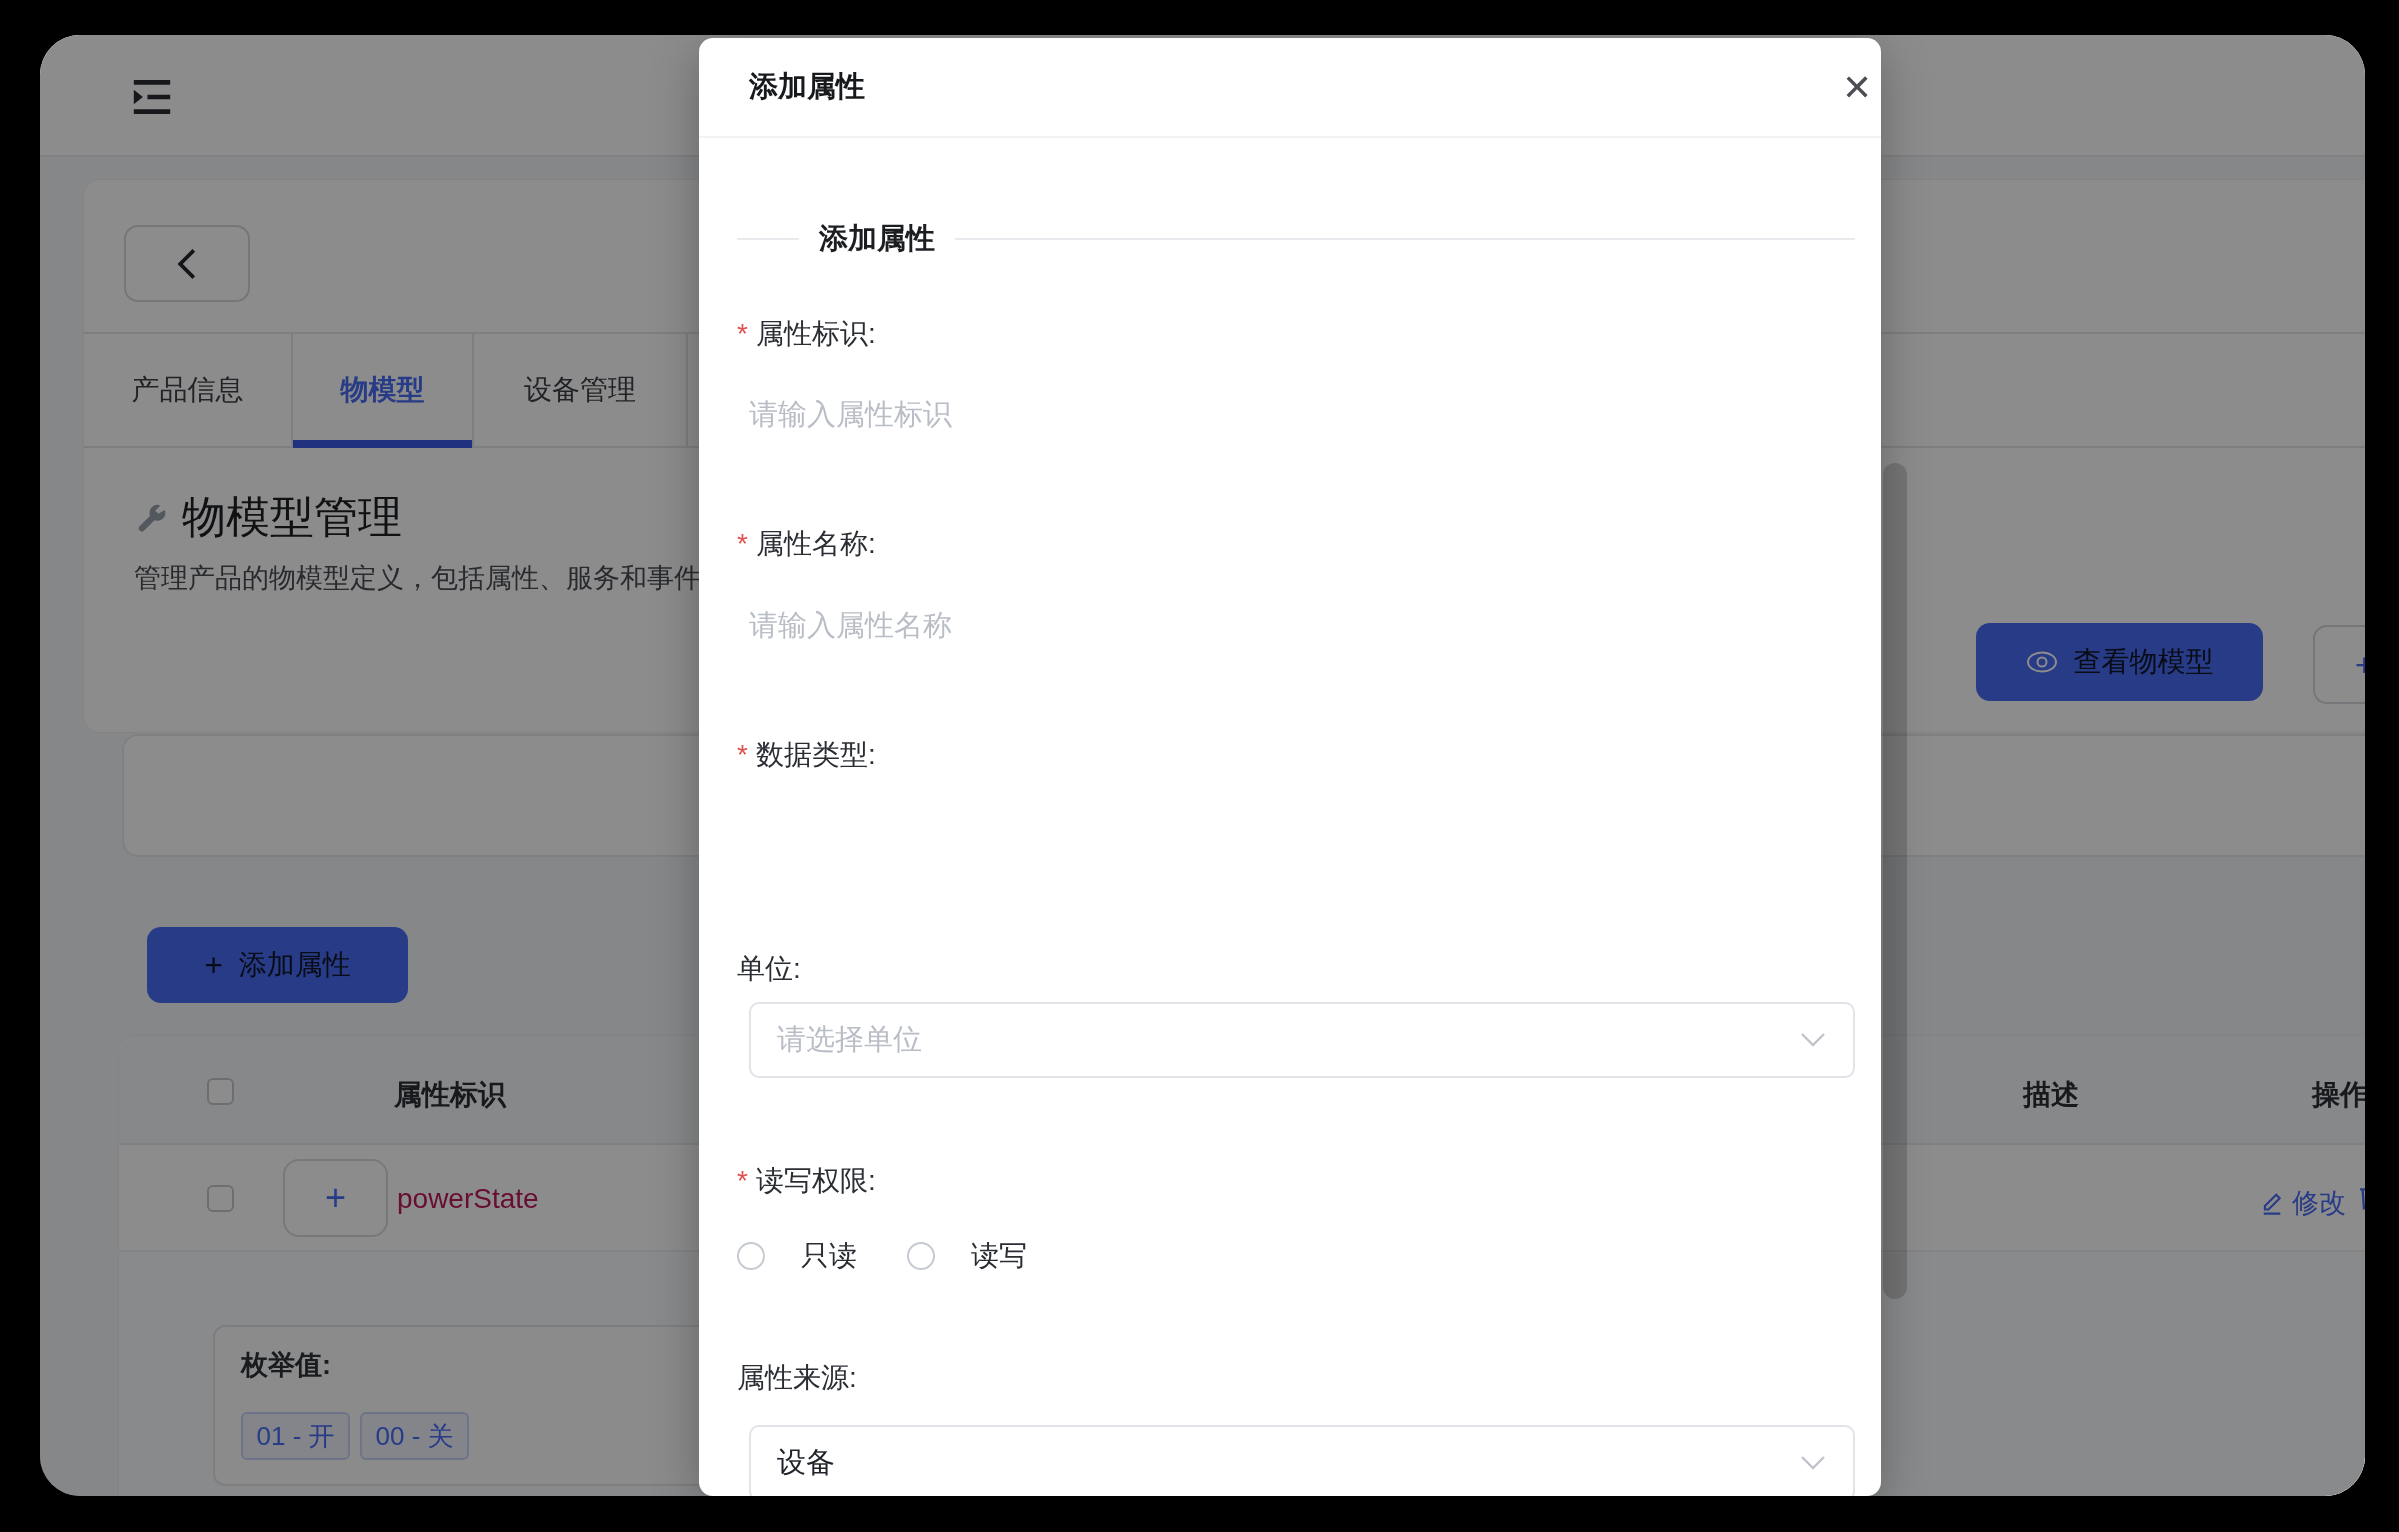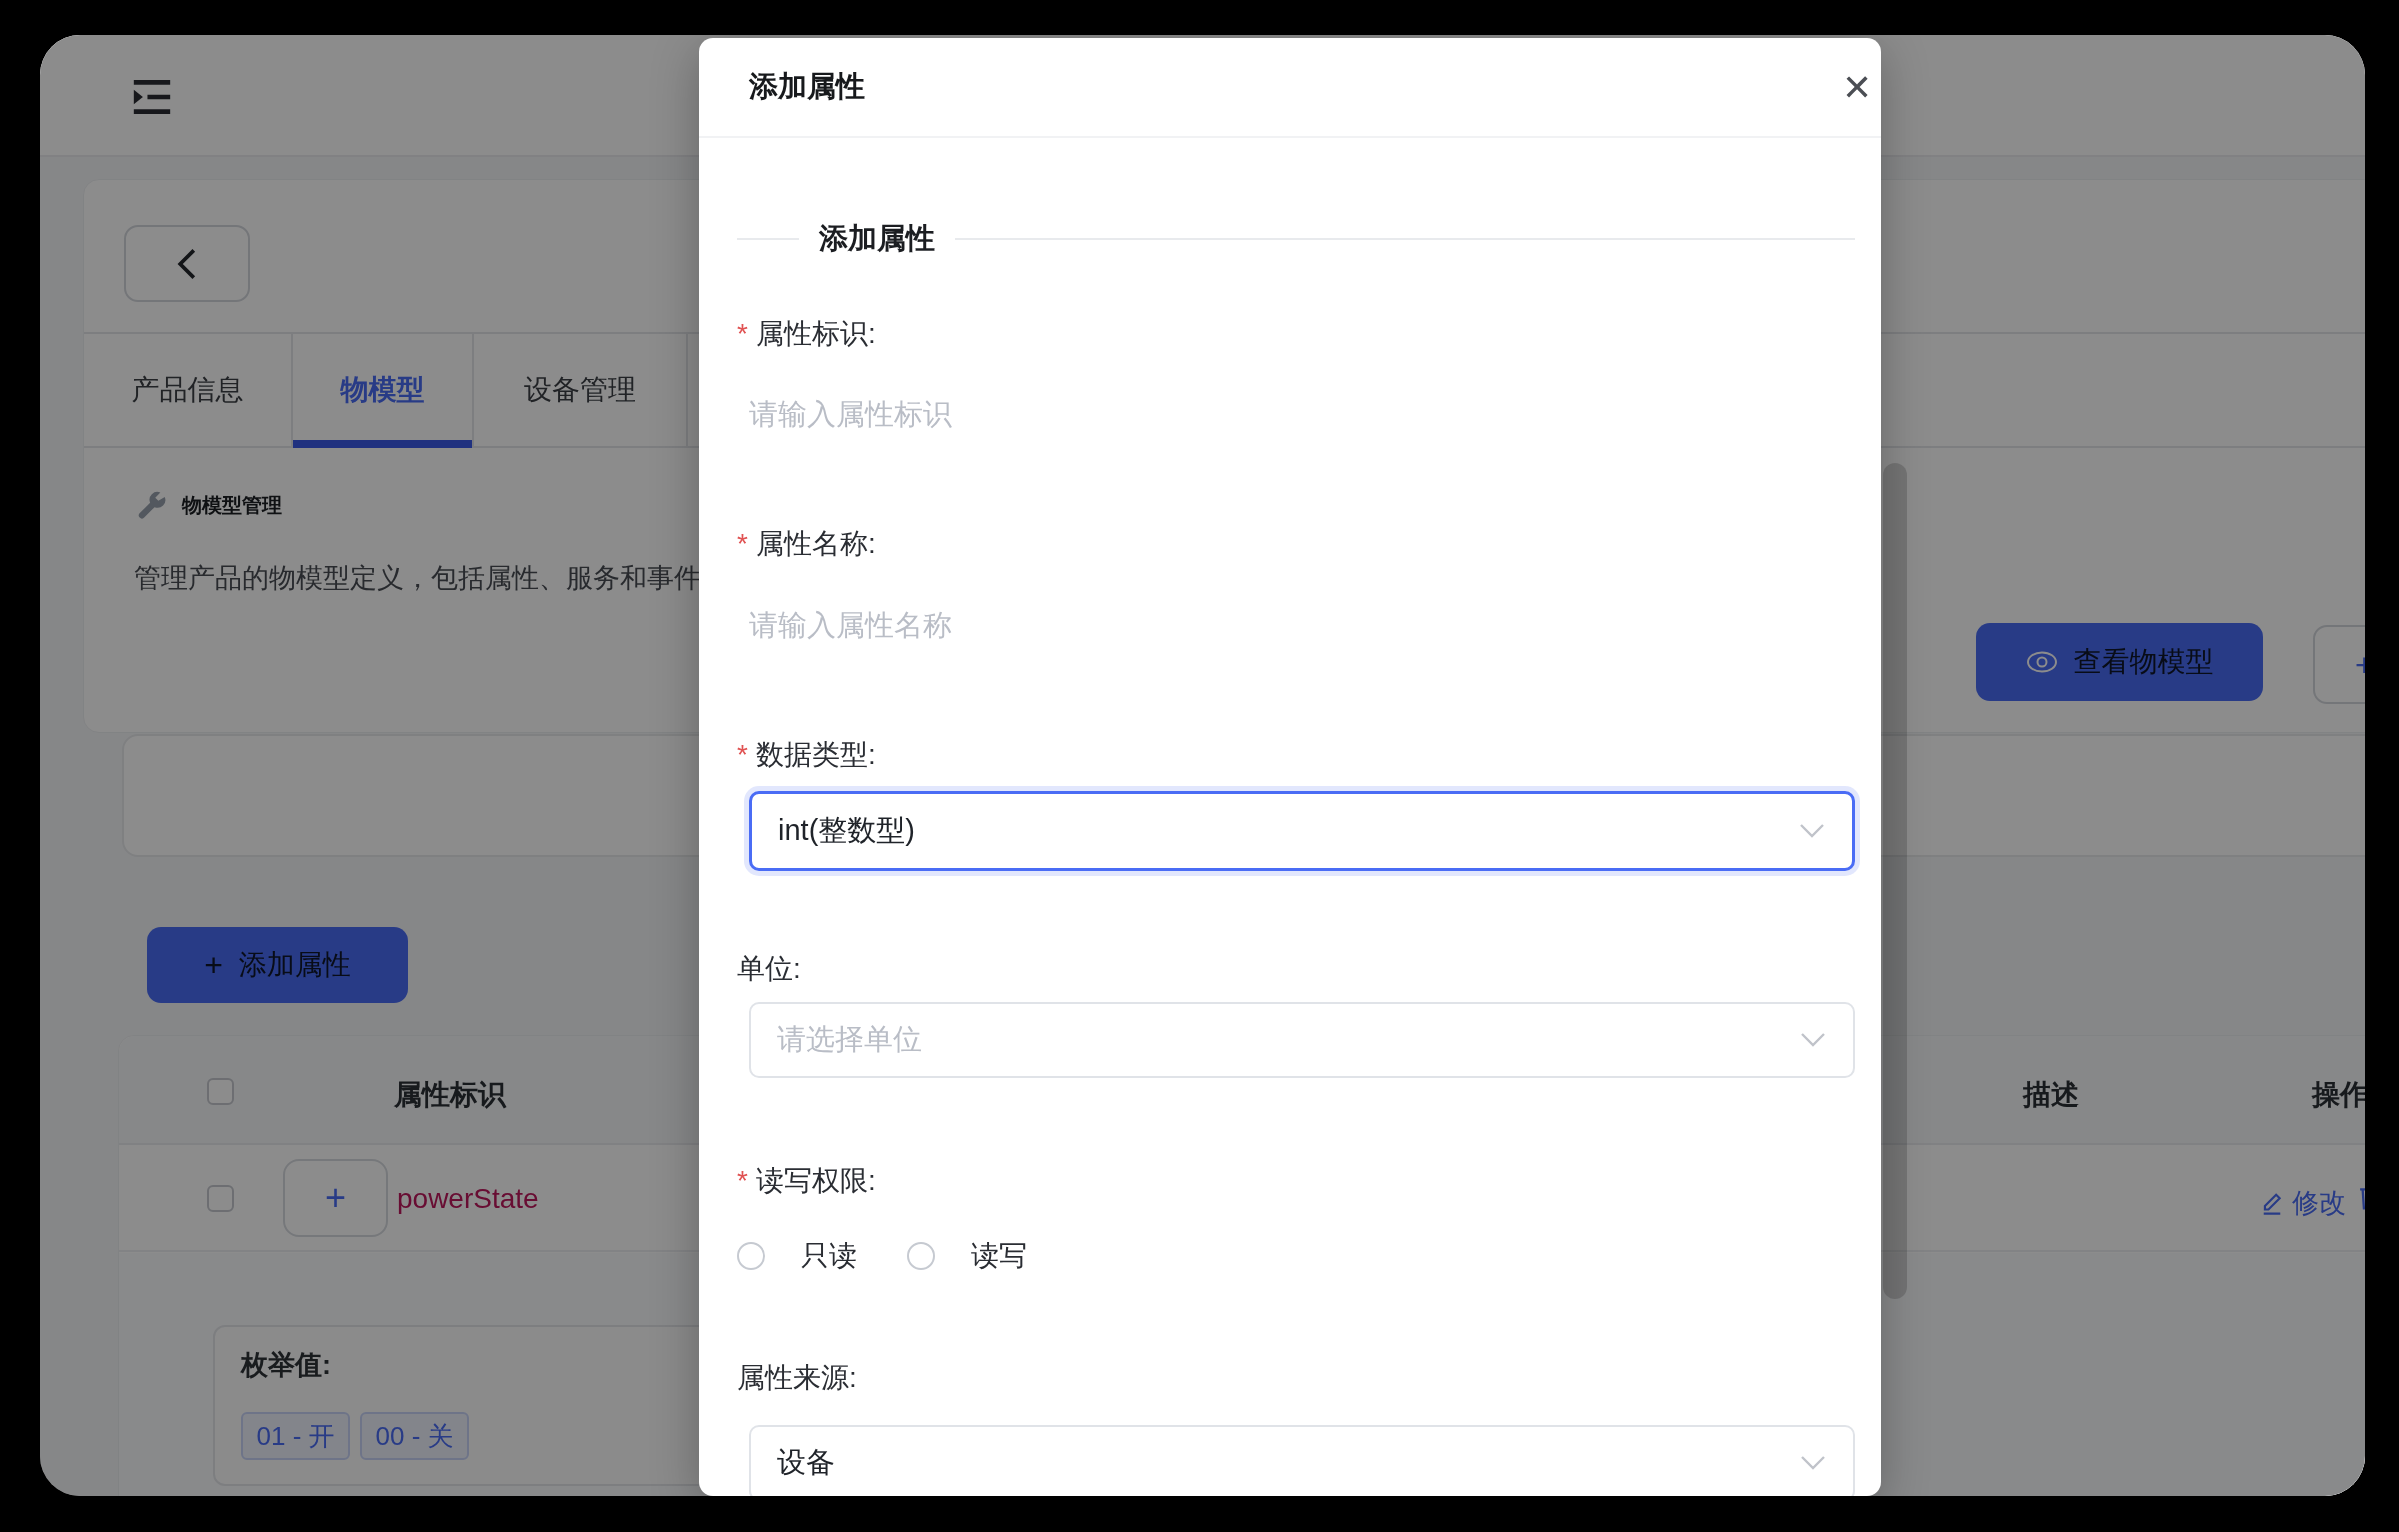--- a/index.html
+++ b/index.html
@@ -20,21 +20,21 @@
   .back-btn{left:40px;top:45px;width:126px;height:77px;border:2px solid #d4d7dd;border-radius:14px;
     background:#fff;display:flex;align-items:center;justify-content:center;cursor:pointer;}
 
   
   .tabsbar{left:0;top:152px;width:100%;height:116px;border-top:2px solid #e4e6ea;border-bottom:2px solid #e4e6ea;display:flex;}
   .tab{height:100%;display:flex;align-items:center;justify-content:center;position:relative;
     border-right:2px solid #e4e6ea;font-size:28px;color:#3c4046;cursor:pointer;background:#fff;}
   .tab.active{color:var(--accent);font-weight:700;}
   .tab.active .underline{position:absolute;left:0;bottom:-2px;width:100%;height:8px;background:#3b5ae8;}
 
-  .page-title{font-size:20px;font-weight:700;color:#1c1f24;display:flex;align-items:center;gap:14px;}
+  .page-title{font-size:44px;font-weight:400;color:#1c1f24;display:flex;align-items:center;gap:14px;}
   .page-desc{font-size:27px;color:#4a4e55;}
 
   .btn-primary{background:var(--accent);color:#0f172a;border:none;border-radius:14px;
     display:flex;align-items:center;justify-content:center;gap:16px;font-size:28px;cursor:pointer;}
   .btn-outline{background:#fff;border:2px solid #d4d7dd;border-radius:14px;display:flex;align-items:center;
     gap:14px;font-size:28px;color:#3c4046;cursor:pointer;padding-left:40px;}
   .plus-glyph{font-size:32px;font-weight:300;line-height:1;}
 
   
   .thead{left:0;top:0;width:100%;height:109px;background:#f6f7f9;border-bottom:2px solid #e9ebee;
@@ -210,26 +210,20 @@
     <div class="abs f-label" style="top:489px;">
       <span class="req">*</span>
       <span>属性名称:</span>
     </div>
     <input class="abs f-input" style="top: 565px;" placeholder="请输入属性名称">
 
     <div class="abs f-label" style="top:700px;">
       <span class="req">*</span>
       <span>数据类型:</span>
     </div>
-    <div class="abs select focused" style="top:753px;height:80px;">
-      <span>int(整数型)</span>
-      <svg class="chev" width="28" height="18" viewBox="0 0 28 18">
-        <polyline points="3,3 14,14 25,3" fill="none" stroke="#c0c3ca" stroke-width="2.4"></polyline>
-      </svg>
-    </div>
 
     <div class="abs f-label" style="top:914px;">
       <span>单位:</span>
     </div>
     <div class="abs select" style="top:964px;height:76px;">
       <span class="ph">请选择单位</span>
       <svg class="chev" width="28" height="18" viewBox="0 0 28 18">
         <polyline points="3,3 14,14 25,3" fill="none" stroke="#c0c3ca" stroke-width="2.4"></polyline>
       </svg>
     </div>

